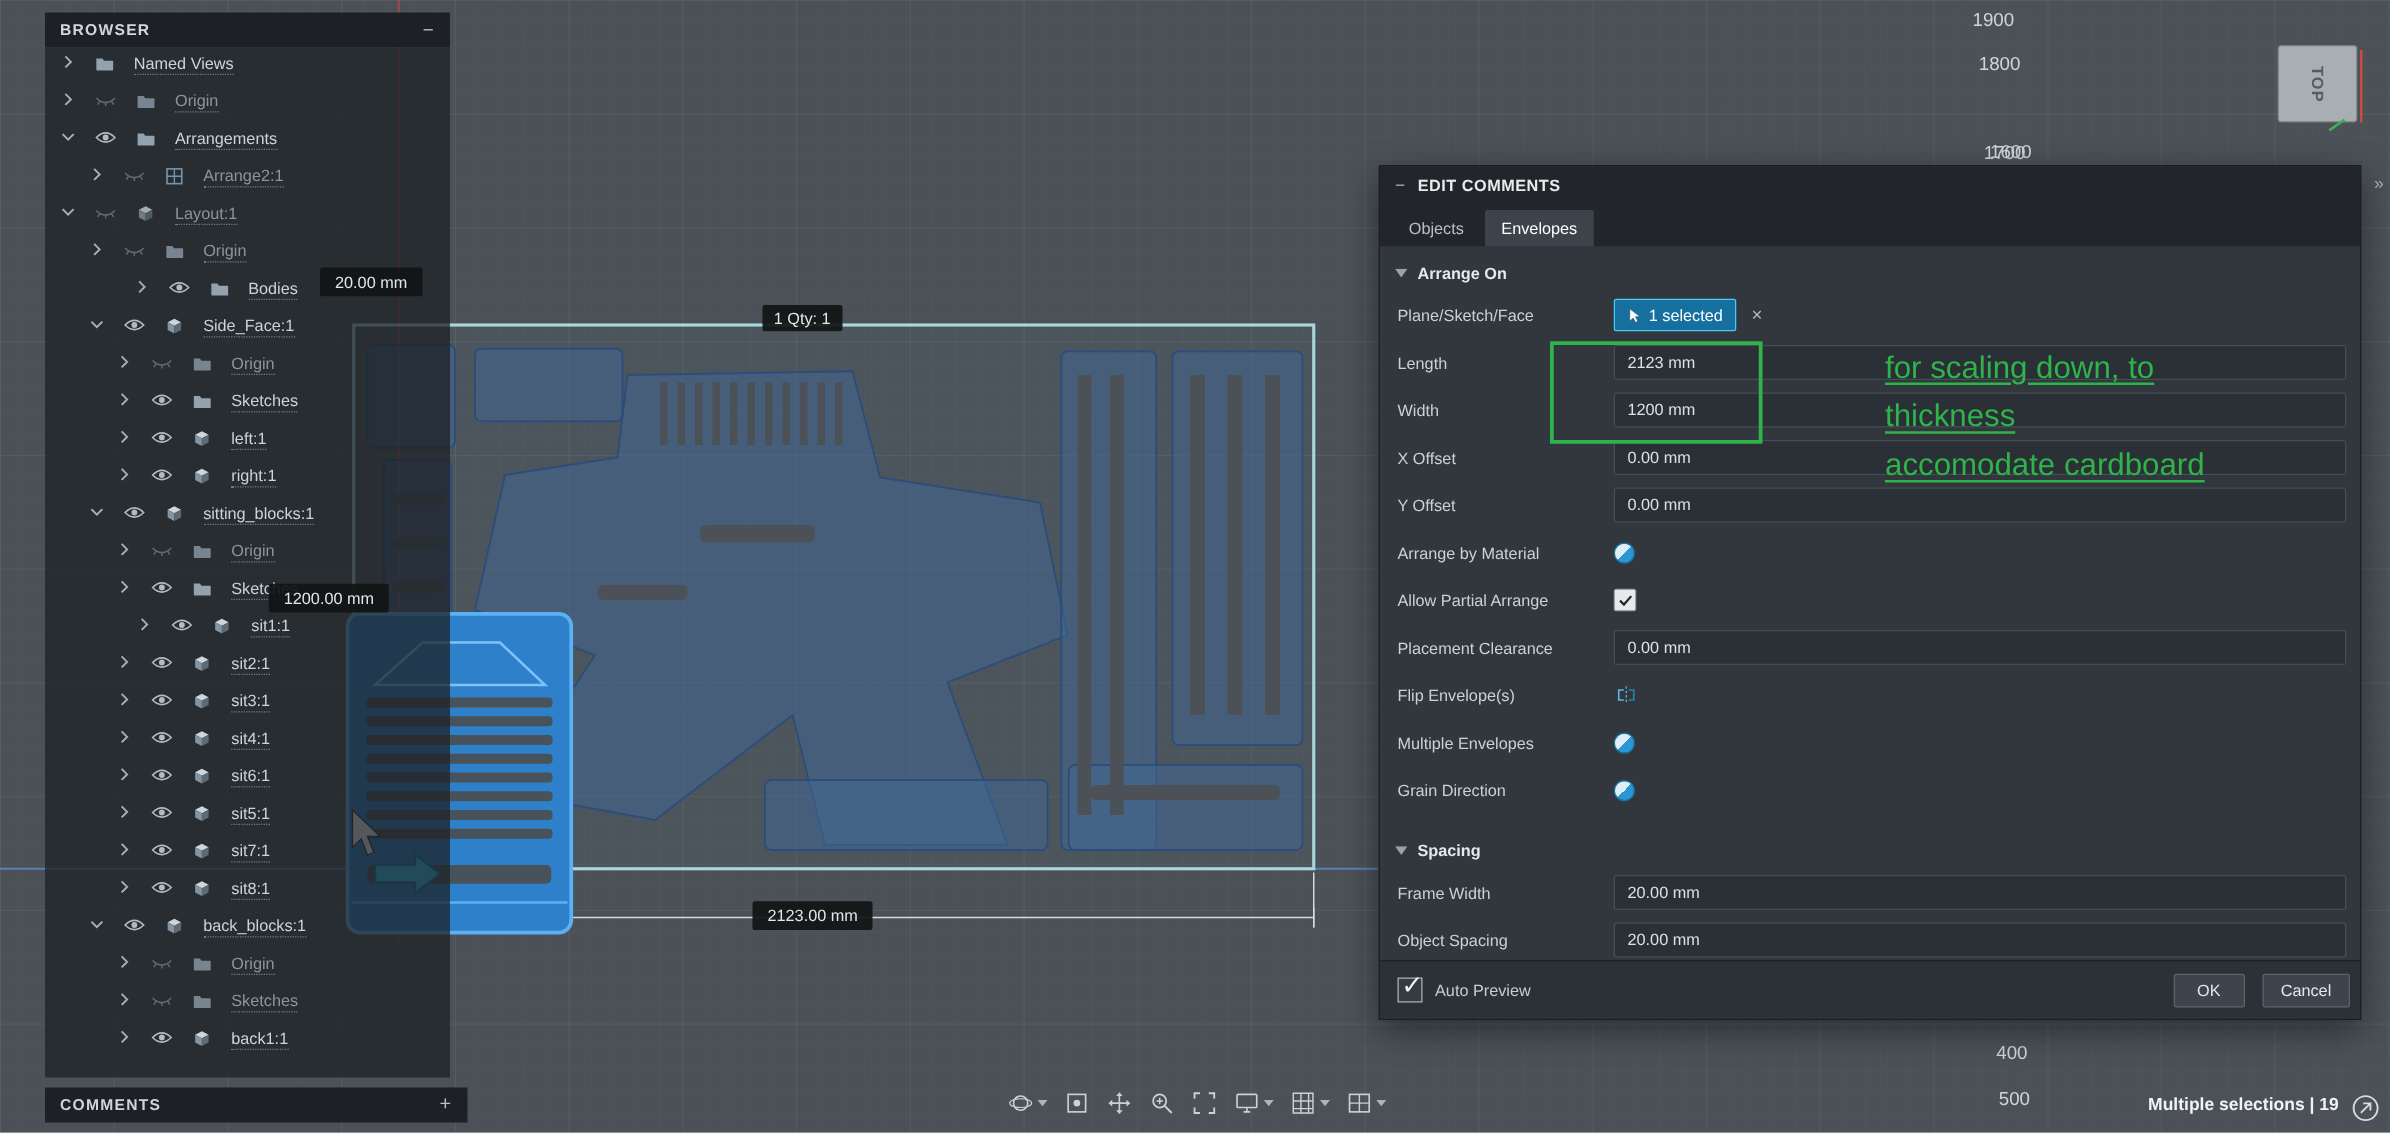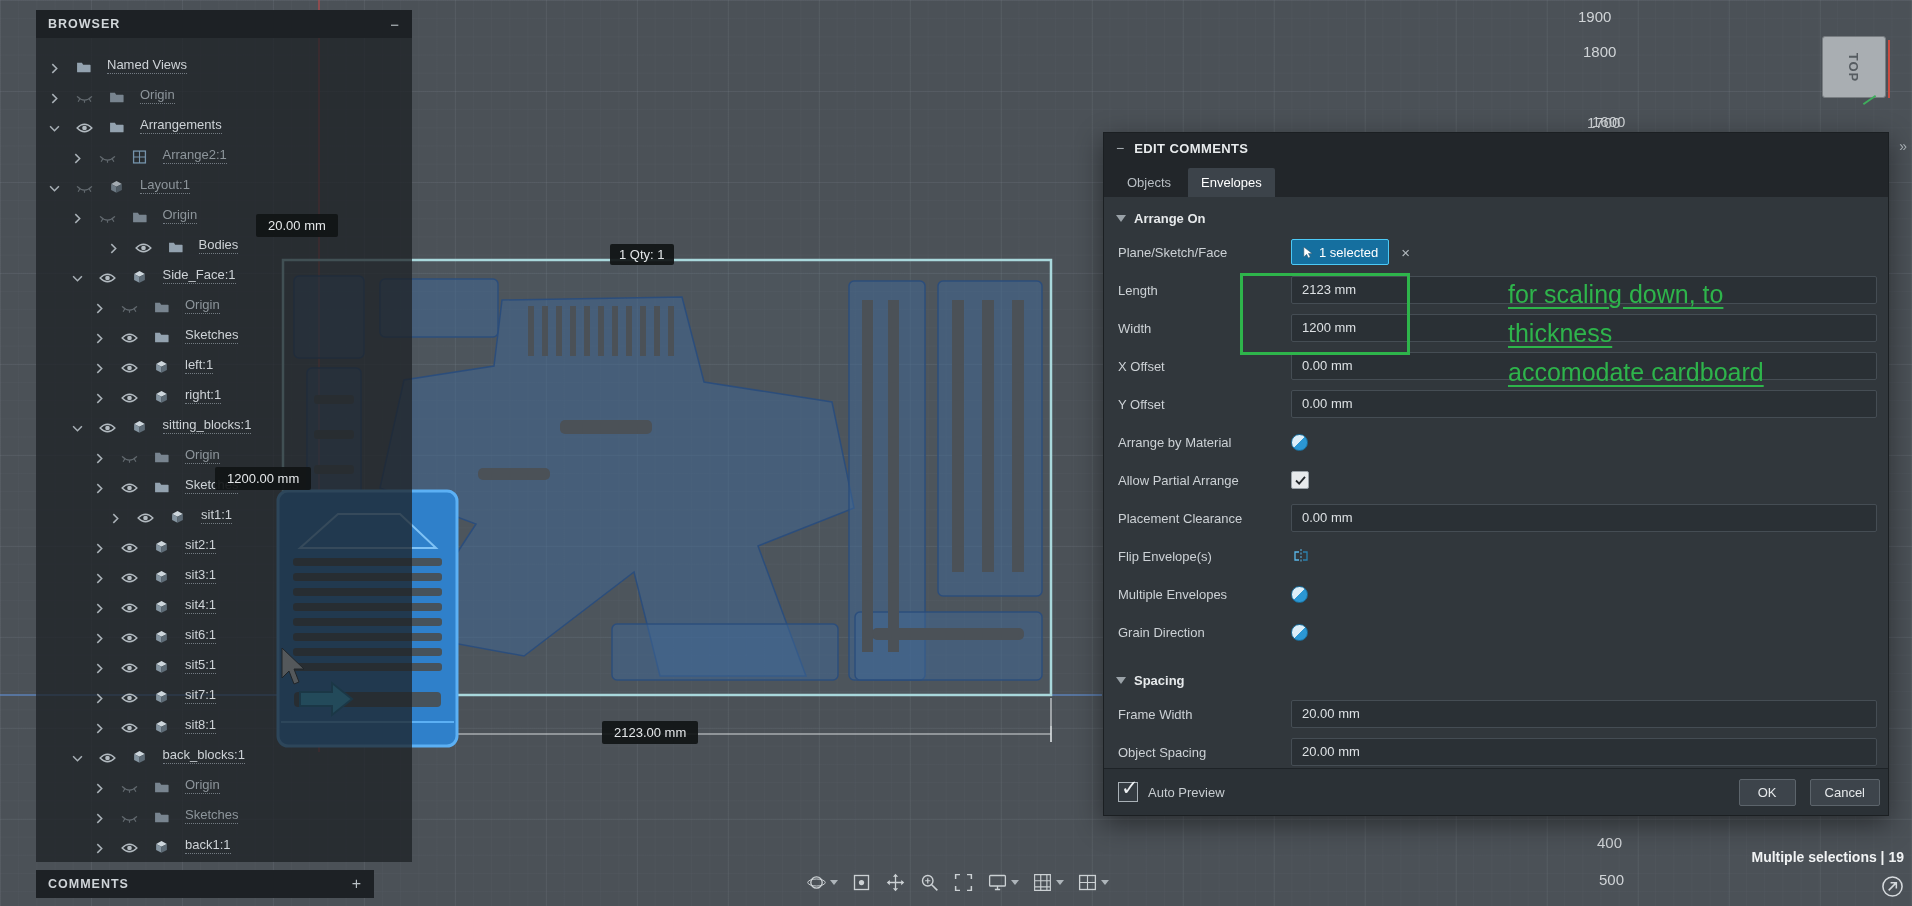--- a/index.html
+++ b/index.html
@@ -21,26 +21,26 @@
   
   .ruler-num{position:absolute;font-size:15px;color:#d0d4d7;z-index:15;}
   #viewcube{position:absolute;left:1822px;top:36px;width:62px;height:60px;background:#a9aeb2;
     border:1px solid #787d81;border-radius:3px;display:flex;align-items:center;justify-content:center;z-index:15;}
   #viewcube span{transform:rotate(90deg);font-size:13px;font-weight:bold;color:#565c61;letter-spacing:1px;}
   #axis-red{position:absolute;left:1888px;top:40px;width:2px;height:58px;background:#cc4b3e;z-index:15;}
   #axis-green{position:absolute;left:1862px;top:99px;width:15px;height:2px;background:#3fae5c;transform:rotate(-35deg);z-index:15;}
   #panel-expand{position:absolute;right:5px;top:138px;color:#a6adb2;font-size:14px;z-index:60;}
 
   
-  #browser{position:absolute;left:36px;top:10px;width:376px;z-index:30;}
+  #browser{position:absolute;left:36px;top:10px;width:324px;z-index:30;}
   .panel-header{height:28px;background:#1d2125;display:flex;align-items:center;padding:0 12px;
     color:#d2d7da;font-size:12.5px;font-weight:bold;letter-spacing:1px;}
   .panel-min{margin-left:auto;font-weight:normal;font-size:15px;color:#b9c0c5;}
   #browser-tree{background:rgba(28,32,36,0.74);padding:6px 0 8px;}
-  .tree-row{height:30px;display:flex;align-items:flex-end;gap:16px;}
+  .tree-row{height:30px;display:flex;align-items:flex-start;gap:16px;}
   .chev{width:11px;height:11px;color:#a9b1b7;flex-shrink:0;display:flex;}
   .chev svg{width:100%;height:100%;}
   .eye{width:17px;height:12px;color:#b3bbc1;flex-shrink:0;display:flex;}
   .eye svg{width:100%;height:100%;}
   .eye.off{color:#767e84;}
   .ticon{width:15px;height:14px;flex-shrink:0;display:flex;}
   .ticon svg{width:100%;height:100%;}
   .tlabel{font-size:13px;color:#ced3d7;line-height:1.1;padding-bottom:1px;
     border-bottom:1px dotted rgba(190,202,212,0.5);white-space:nowrap;}
   .tree-row.dim .tlabel{color:#8d959b;}
@@ -51,21 +51,21 @@
   .panel-plus{margin-left:auto;font-weight:normal;font-size:16px;color:#b9c0c5;}
 
   
   #nav-toolbar{position:absolute;left:806px;top:872px;display:flex;gap:13px;align-items:center;
     color:#ccd1d4;z-index:20;}
   .tb-item{display:flex;align-items:center;gap:3px;}
   .tb-ic{display:flex;}
   .tb-ic svg{width:21px;height:21px;}
   .tb-caret{display:flex;color:#aeb5ba;}
   .tb-caret svg{width:8px;height:5px;}
-  #status{position:absolute;right:8px;bottom:8px;display:flex;align-items:flex-end;gap:10px;z-index:20;flex-direction:column;}
+  #status{position:absolute;right:8px;bottom:8px;display:flex;align-items:flex-start;gap:10px;z-index:20;}
   #status .txt{font-size:14px;font-weight:bold;color:#f1f3f4;}
   .status-icon{width:23px;height:23px;color:#d6dadd;display:flex;}
   .status-icon svg{width:100%;height:100%;}
 
   
   #dialog{position:absolute;left:1103px;top:132px;width:786px;height:684px;background:#31373c;
     border:1px solid #1b1f22;box-shadow:0 8px 26px rgba(0,0,0,0.45);z-index:50;box-sizing:border-box;}
   .dlg-header{height:30px;background:#22262a;display:flex;align-items:center;padding:0 12px;gap:10px;}
   .dlg-collapse{color:#aab1b6;font-size:14px;}
   .dlg-title{font-size:13px;font-weight:bold;color:#e8ebed;letter-spacing:0.4px;}

